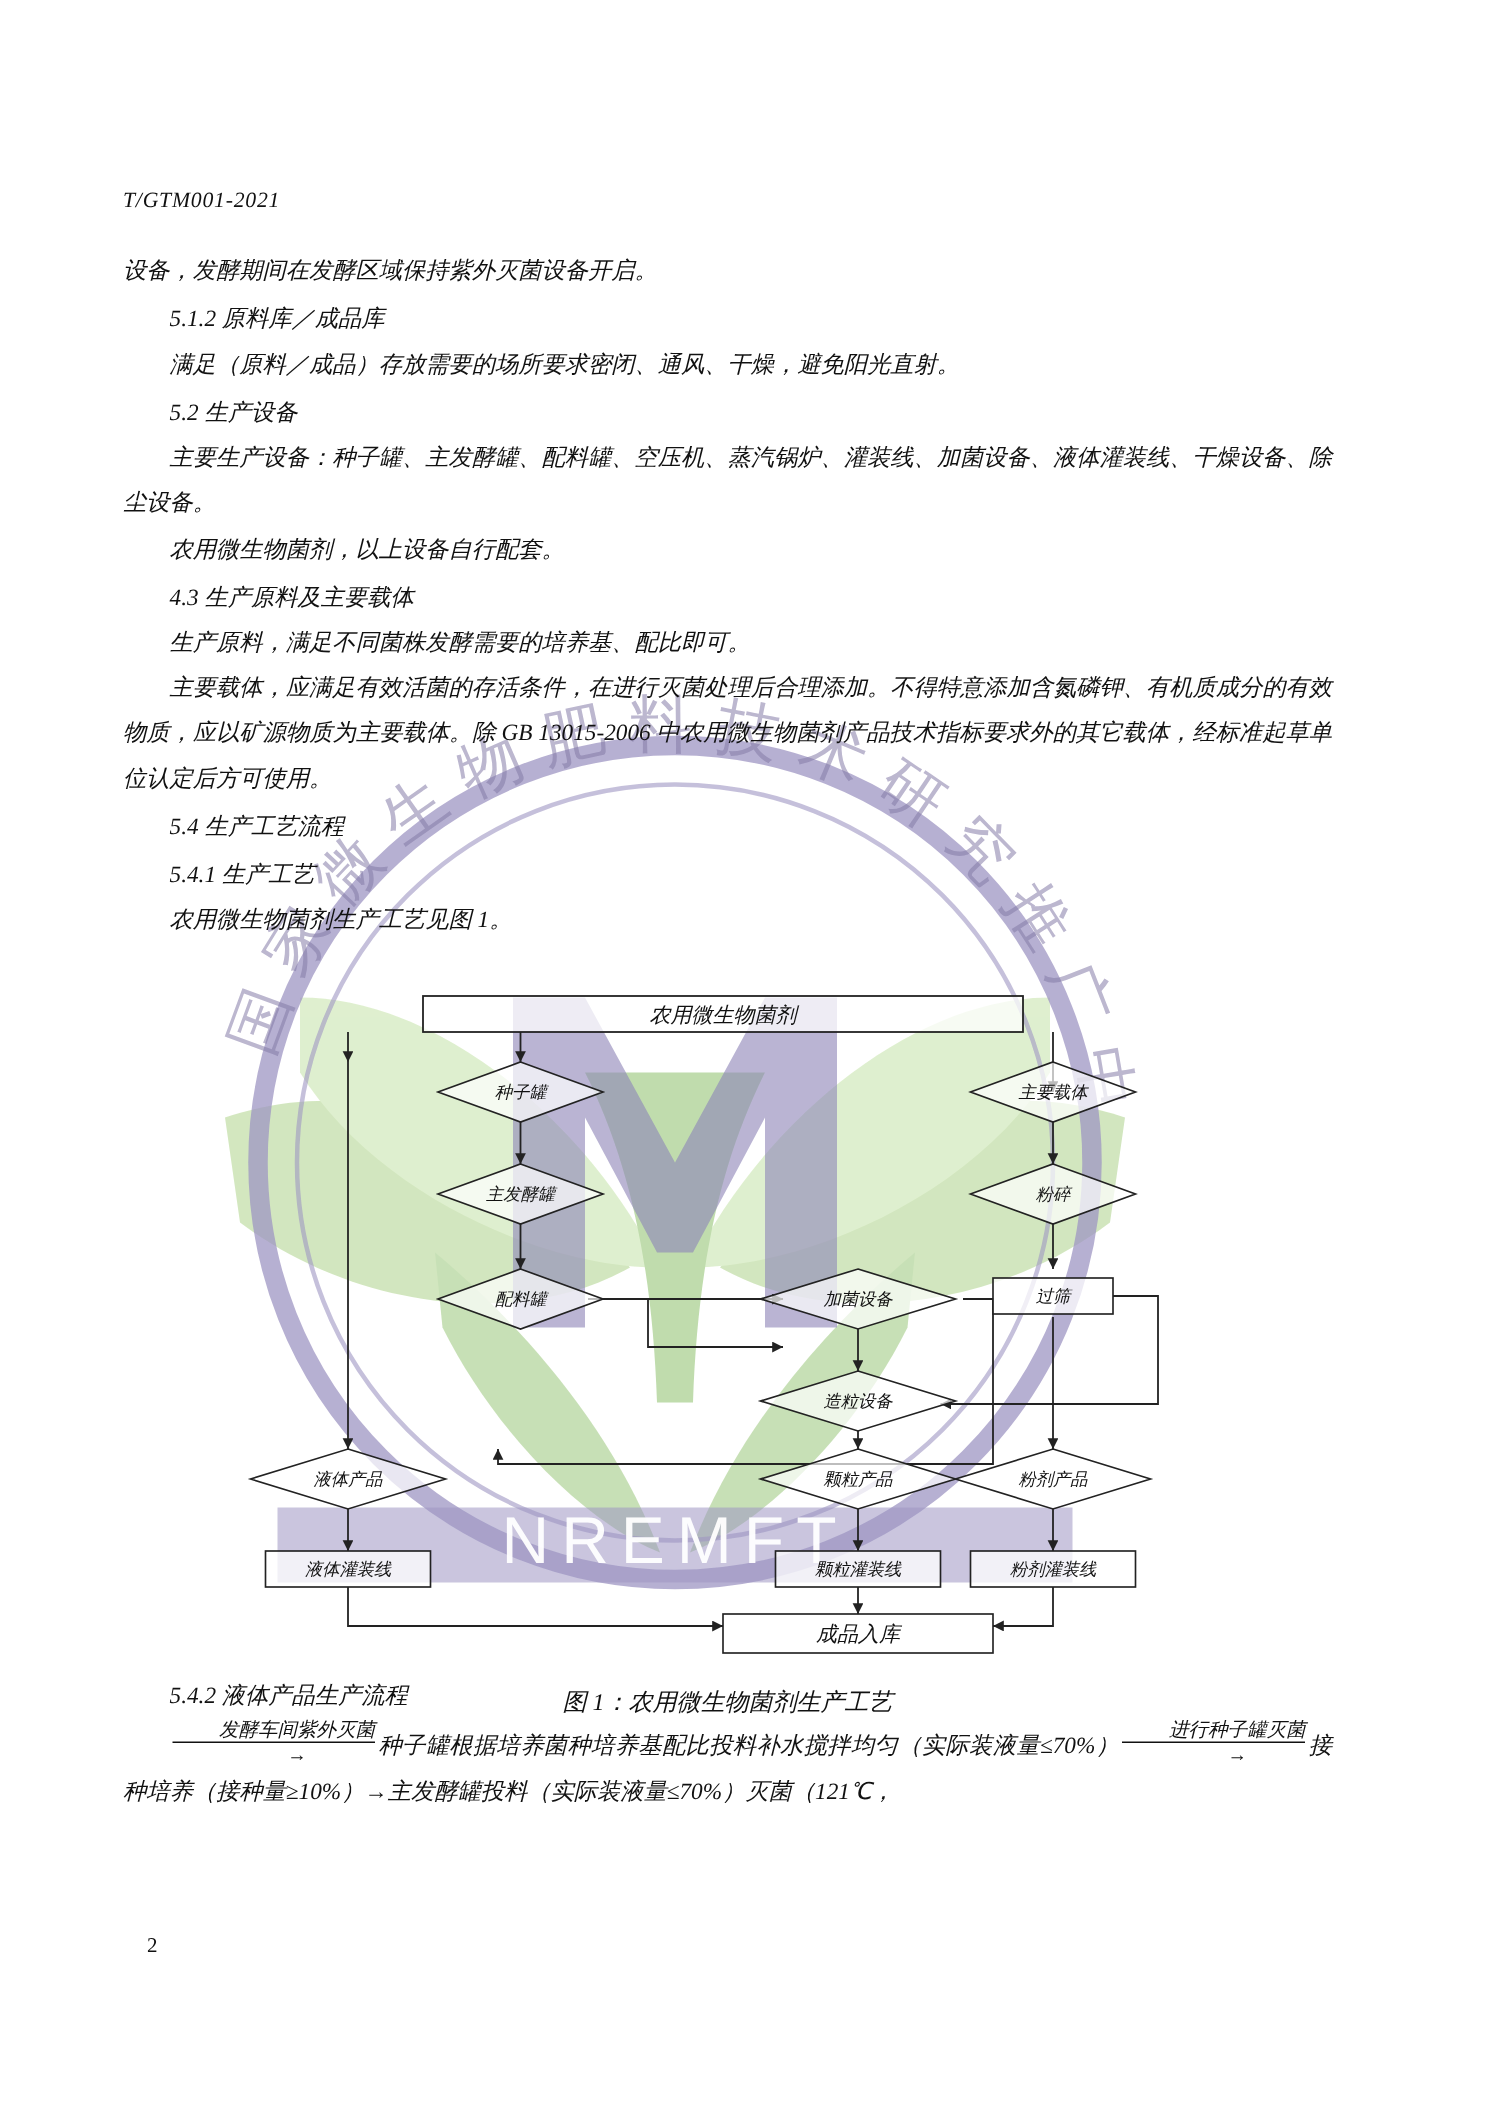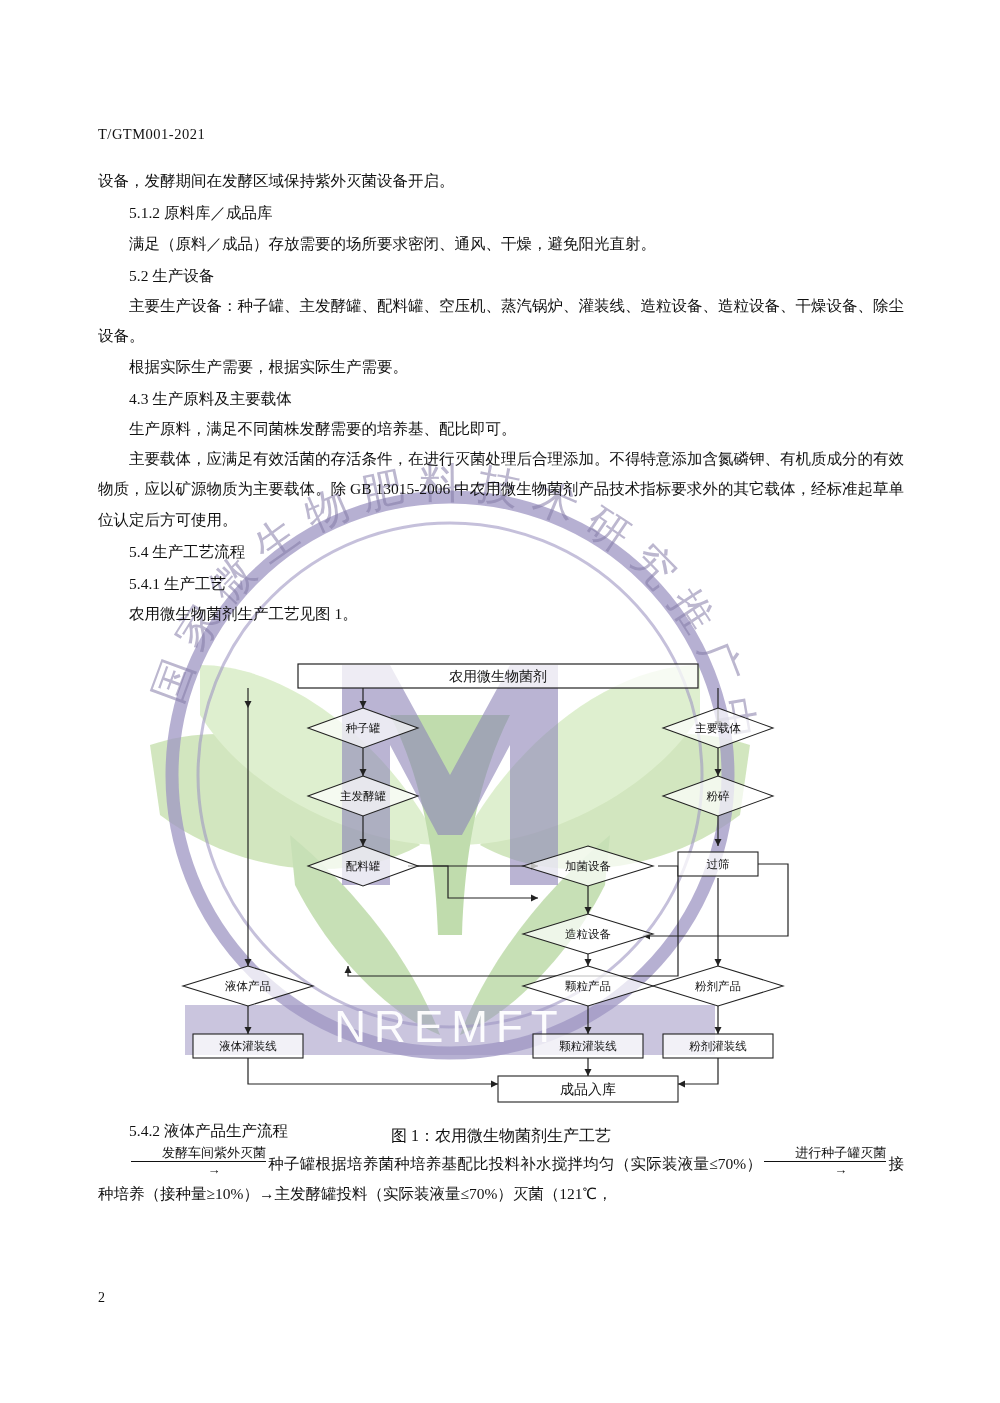--- a/index.html
+++ b/index.html
@@ -10,23 +10,24 @@
     color:#111;
     position:relative;
     overflow:hidden;
   }
   .page{
     position:absolute;inset:0;
     padding:0;
   }
   .content{
     position:absolute;
-    left:98px; top:120px; width:806px;
+    left:82px; top:120px; width:806px;
     font-size:15.5px;
     line-height:1.95;
+    font-style:italic;
   }
   .hdr{
     font-size:14.5px;
     letter-spacing:.5px;
     margin-bottom:18px;
   }
   p{margin:0;}
   .ind0{text-indent:0;}
   .ind1{text-indent:2em;}
   .sec{margin-top:2px;}
@@ -109,22 +110,22 @@
   </svg>
 
   <div class="content">
 
     <div class="hdr">T/GTM001-2021</div>
 
     <p class="body-text ind0">设备，发酵期间在发酵区域保持紫外灭菌设备开启。</p>
     <p class="sec ind1">5.1.2 原料库／成品库</p>
     <p class="body-text ind1">满足（原料／成品）存放需要的场所要求密闭、通风、干燥，避免阳光直射。</p>
     <p class="sec ind1">5.2 生产设备</p>
-    <p class="body-text ind1">主要生产设备：种子罐、主发酵罐、配料罐、空压机、蒸汽锅炉、灌装线、造粒设备、造粒设备、干燥设备、除尘设备。</p>
-    <p class="body-text ind1">根据实际生产需要，根据实际生产需要。</p>
+    <p class="body-text ind1">主要生产设备：种子罐、主发酵罐、配料罐、空压机、蒸汽锅炉、灌装线、加菌设备、液体灌装线、干燥设备、除尘设备。</p>
+    <p class="body-text ind1">农用微生物菌剂，以上设备自行配套。</p>
     <p class="sec ind1">4.3 生产原料及主要载体</p>
     <p class="body-text ind1">生产原料，满足不同菌株发酵需要的培养基、配比即可。</p>
     <p class="body-text ind1">主要载体，应满足有效活菌的存活条件，在进行灭菌处理后合理添加。不得特意添加含氮磷钾、有机质成分的有效物质，应以矿源物质为主要载体。除 GB 13015-2006 中农用微生物菌剂产品技术指标要求外的其它载体，经标准起草单位认定后方可使用。</p>
     <p class="sec ind1">5.4 生产工艺流程</p>
     <p class="sec ind1">5.4.1 生产工艺</p>
     <p class="body-text ind1">农用微生物菌剂生产工艺见图 1。</p>
 
     <div class="figwrap">
       <svg class="flow" width="806" height="470" viewBox="0 0 806 470">
         <defs>

